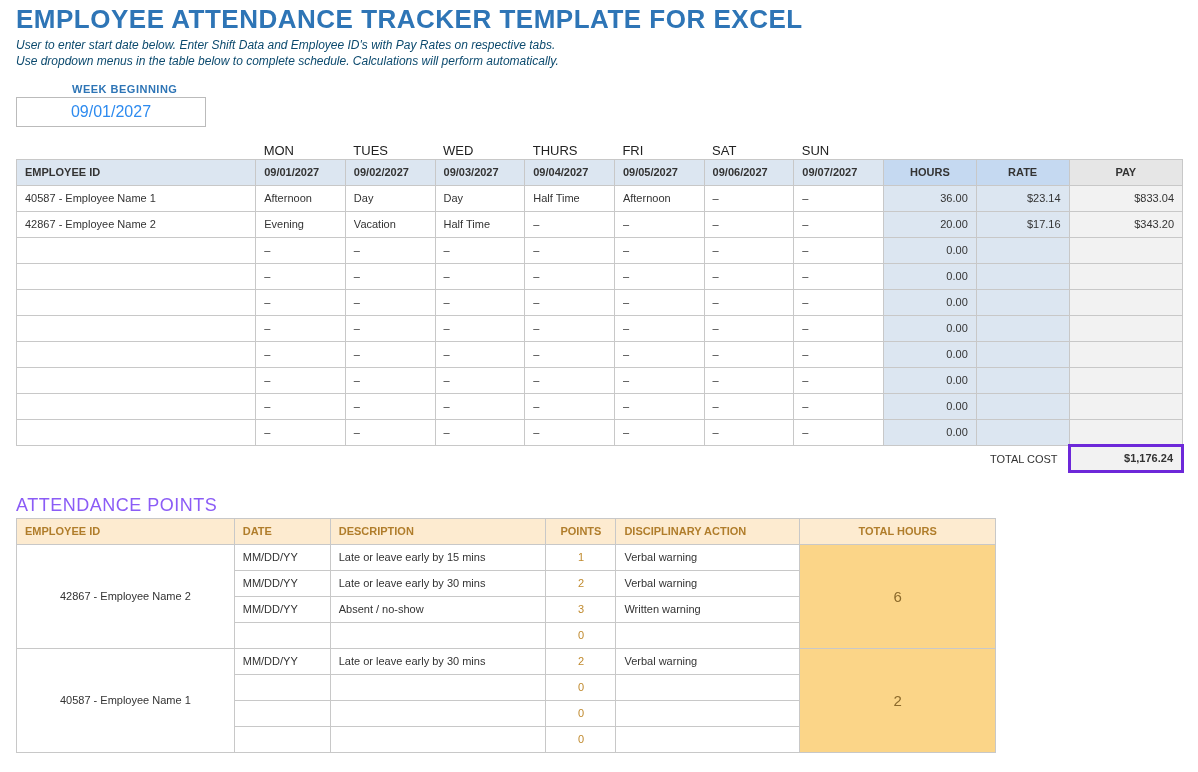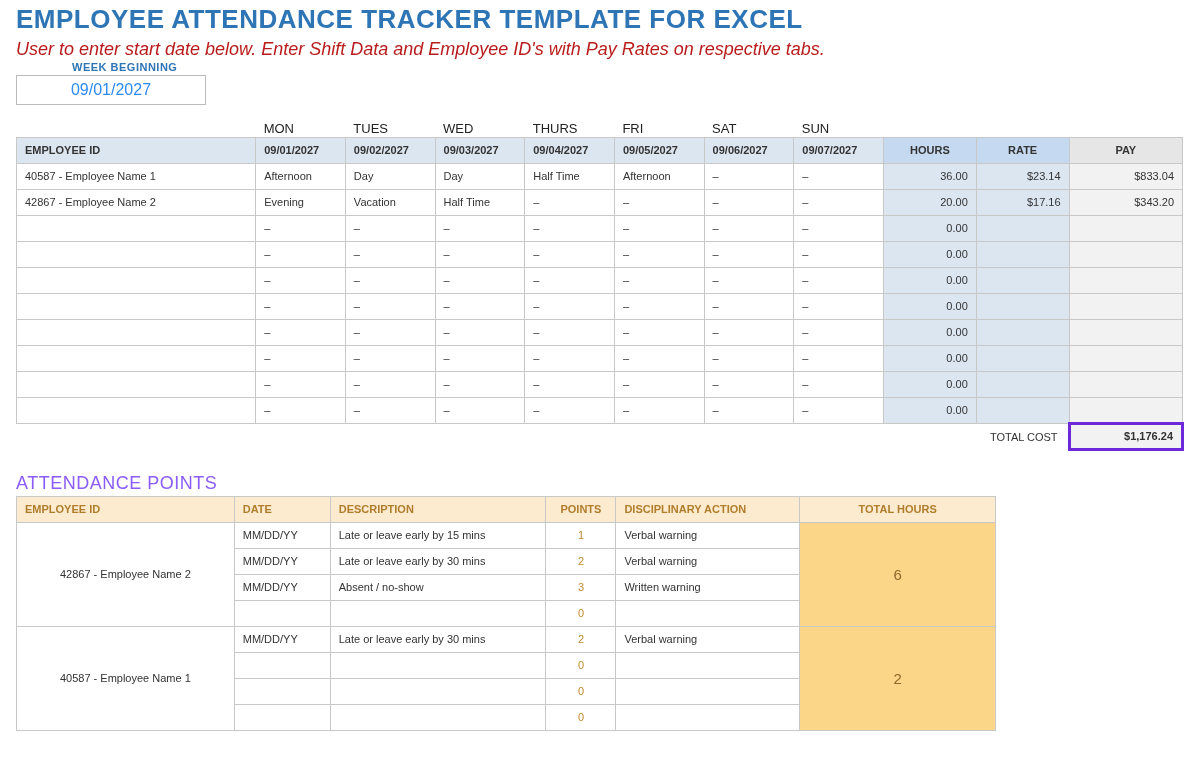--- a/index.html
+++ b/index.html
@@ -14,23 +14,24 @@
   }
   .title {
     color: #2E75B6;
     font-size: 26px;
     font-weight: bold;
     letter-spacing: 0.5px;
     margin-bottom: 2px;
   }
   .instructions {
     font-style: italic;
-    font-size: 18px;
-    color: #b91c1c;
+    font-size: 12px;
+    color: #0c4a6e;
     line-height: 1.35;
+    margin-bottom: 14px;
   }
   .week-begin-label {
     color: #2E75B6;
     font-size: 11px;
     font-weight: bold;
     letter-spacing: 0.5px;
     margin-left: 56px;
     margin-bottom: 2px;
   }
   .week-begin-box {
@@ -132,20 +133,21 @@
     font-size: 15px;
     vertical-align: middle;
   }
 </style>
 </head>
 <body>
 
 <div class="title">EMPLOYEE ATTENDANCE TRACKER TEMPLATE FOR EXCEL</div>
 <div class="instructions">
   <span>User to enter start date below.  Enter Shift Data and Employee ID's with Pay Rates on respective tabs.</span><br>
+  <span>Use dropdown menus in the table below to complete schedule. Calculations will perform automatically.</span>
 </div>
 
 <div class="week-begin-label">WEEK BEGINNING</div>
 <div class="week-begin-box">09/01/2027</div>
 
 <table class="sched">
   <colgroup>
     <col class="col-emp">
       <col class="col-day">
       <col class="col-day">

